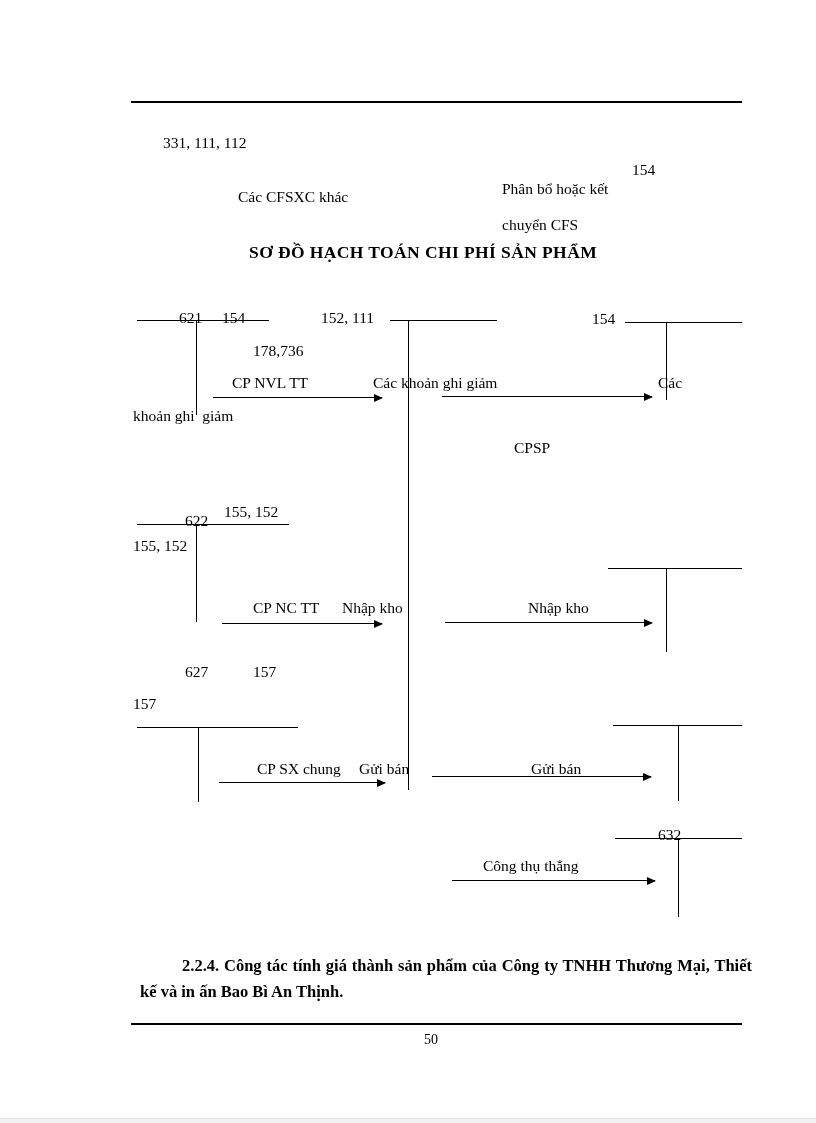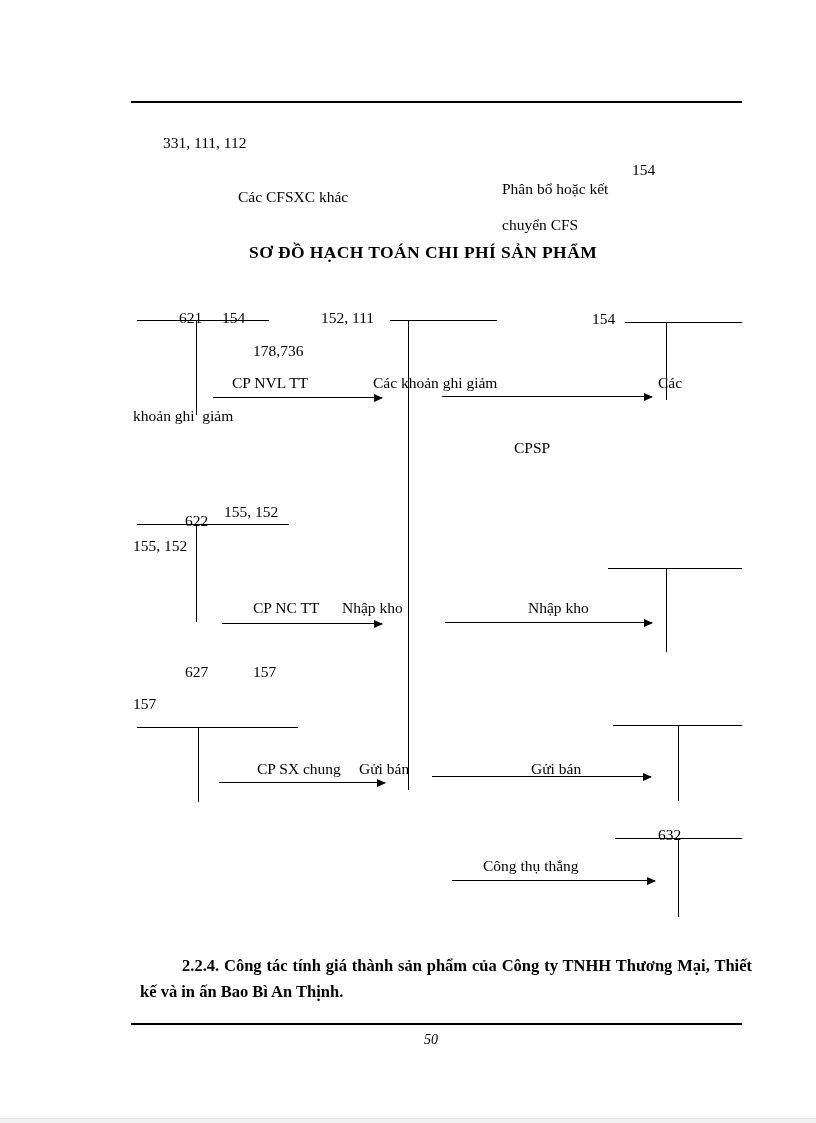--- a/index.html
+++ b/index.html
@@ -166,16 +166,16 @@
   <div class="hline" style="left:615px; top:838px; width:127px;"></div>
   <div class="vline" style="left:678px; top:838px; height:79px;"></div>
   <div class="txt acct" style="left:658px; top:827px;">632</div>
 
   <div class="txt lbl" style="left:483px; top:858px;">Công thụ thẳng</div>
   <div class="arrow" style="left:452px; top:880px; width:203px;"></div>
 
   <div class="txt" id="section-heading" style="left:140px; top:953px;">2.2.4. Công tác tính giá thành sản phẩm của Công ty TNHH Thương Mại, Thiết kế và in ấn Bao Bì An Thịnh.</div>
 
   <div class="hline thick" style="left:131px; top:1023px; width:611px;"></div>
-  <div class="txt" id="page-number" style="left:424px; top:1033px;font-style:italic;">50</div>
+  <div class="txt" id="page-number" style="left:424px; top:1033px;">50</div>
 
   <div class="bottom-shadow"></div>
 </div>
 
 </body></html>

